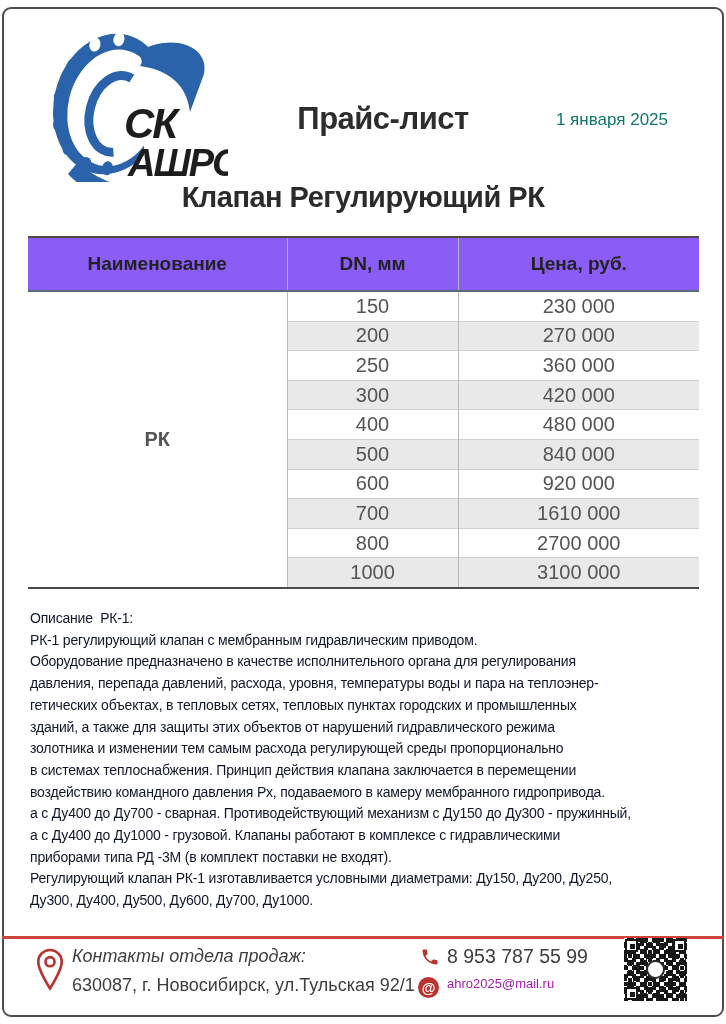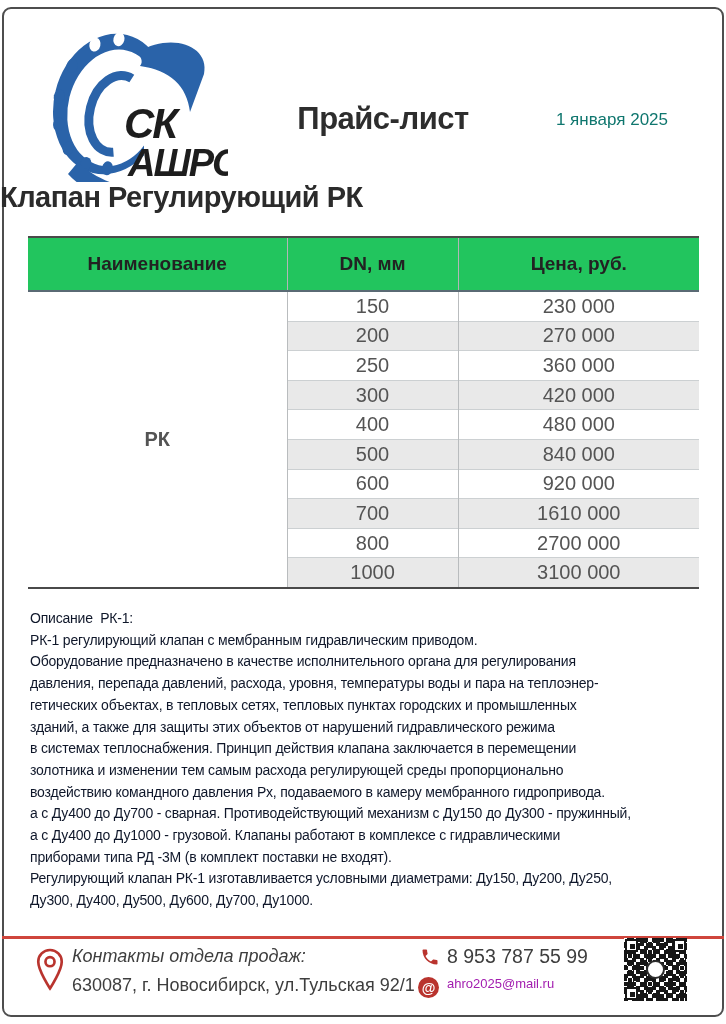--- a/index.html
+++ b/index.html
@@ -14,34 +14,34 @@
   
   .logo { position:absolute; left:32px; top:24px; width:196px; height:158px; }
   .doc-title {
     position:absolute; left:0; top:101px; width:766px; text-align:center;
     font-size:31px; font-weight:bold; color:#2d2d2d; letter-spacing:-0.5px;
   }
   .doc-date {
     position:absolute; right:58px; top:110px; font-size:17px; color:#0f766e;
   }
   .section-title {
-    position:absolute; left:0; top:181px; width:726px; margin:0; text-align:left;
+    position:absolute; left:0; top:181px; width:726px; margin:0; text-align:center;
     font-size:29px; font-weight:bold; color:#2b2b2b; letter-spacing:-0.5px;
   }
   
   table.price {
     position:absolute; left:28px; top:236px; width:671px;
     border-collapse:collapse; table-layout:fixed;
     border-bottom:2px solid #4a4a4a;
   }
   table.price col.c1 { width:38.6%; }
   table.price col.c2 { width:25.5%; }
   table.price col.c3 { width:35.9%; }
   table.price th {
-    height:50px; background:#22c55e; font-size:19px; font-weight:bold; color:#222;
+    height:50px; background:#8b5cf6; font-size:19px; font-weight:bold; color:#222;
     border-top:2px solid #4a4a4a; border-bottom:2px solid #5a6a74; text-align:center;
   }
   table.price th + th { border-left:1.5px solid #b3b6b8; }
   table.price td {
     height:28.6px; text-align:center; font-size:20px; color:#545454;
     border-top:1px solid #ccd0d2; padding:0;
   }
   table.price tbody tr:first-child td { border-top:1px solid #e7eaec; }
   table.price td:nth-last-child(2), table.price td:nth-last-child(1) { border-left:1.5px solid #b9bcbe; }
   table.price tbody tr:nth-child(even) td { background:#e9e9e9; }
@@ -180,22 +180,22 @@
   </tbody>
 </table>
 
 <div class="description">
   <div class="desc-line">Описание  РК-1:</div>
   <div class="desc-line">РК-1 регулирующий клапан с мембранным гидравлическим приводом.</div>
   <div class="desc-line">Оборудование предназначено в качестве исполнительного органа для регулирования</div>
   <div class="desc-line">давления, перепада давлений, расхода, уровня, температуры воды и пара на теплоэнер-</div>
   <div class="desc-line">гетических объектах, в тепловых сетях, тепловых пунктах городских и промышленных</div>
   <div class="desc-line">зданий, а также для защиты этих объектов от нарушений гидравлического режима</div>
+  <div class="desc-line">золотника и изменении тем самым расхода регулирующей среды пропорционально</div>
   <div class="desc-line">в системах теплоснабжения. Принцип действия клапана заключается в перемещении</div>
-  <div class="desc-line">золотника и изменении тем самым расхода регулирующей среды пропорционально</div>
   <div class="desc-line">воздействию командного давления Рх, подаваемого в камеру мембранного гидропривода.</div>
   <div class="desc-line">а с Ду400 до Ду700 - сварная. Противодействующий механизм с Ду150 до Ду300 - пружинный,</div>
   <div class="desc-line">а с Ду400 до Ду1000 - грузовой. Клапаны работают в комплексе с гидравлическими</div>
   <div class="desc-line">приборами типа РД -3М (в комплект поставки не входят).</div>
   <div class="desc-line">Регулирующий клапан РК-1 изготавливается условными диаметрами: Ду150, Ду200, Ду250,</div>
   <div class="desc-line">Ду300, Ду400, Ду500, Ду600, Ду700, Ду1000.</div>
 </div>
 
 <div class="footer-line"></div>
 

